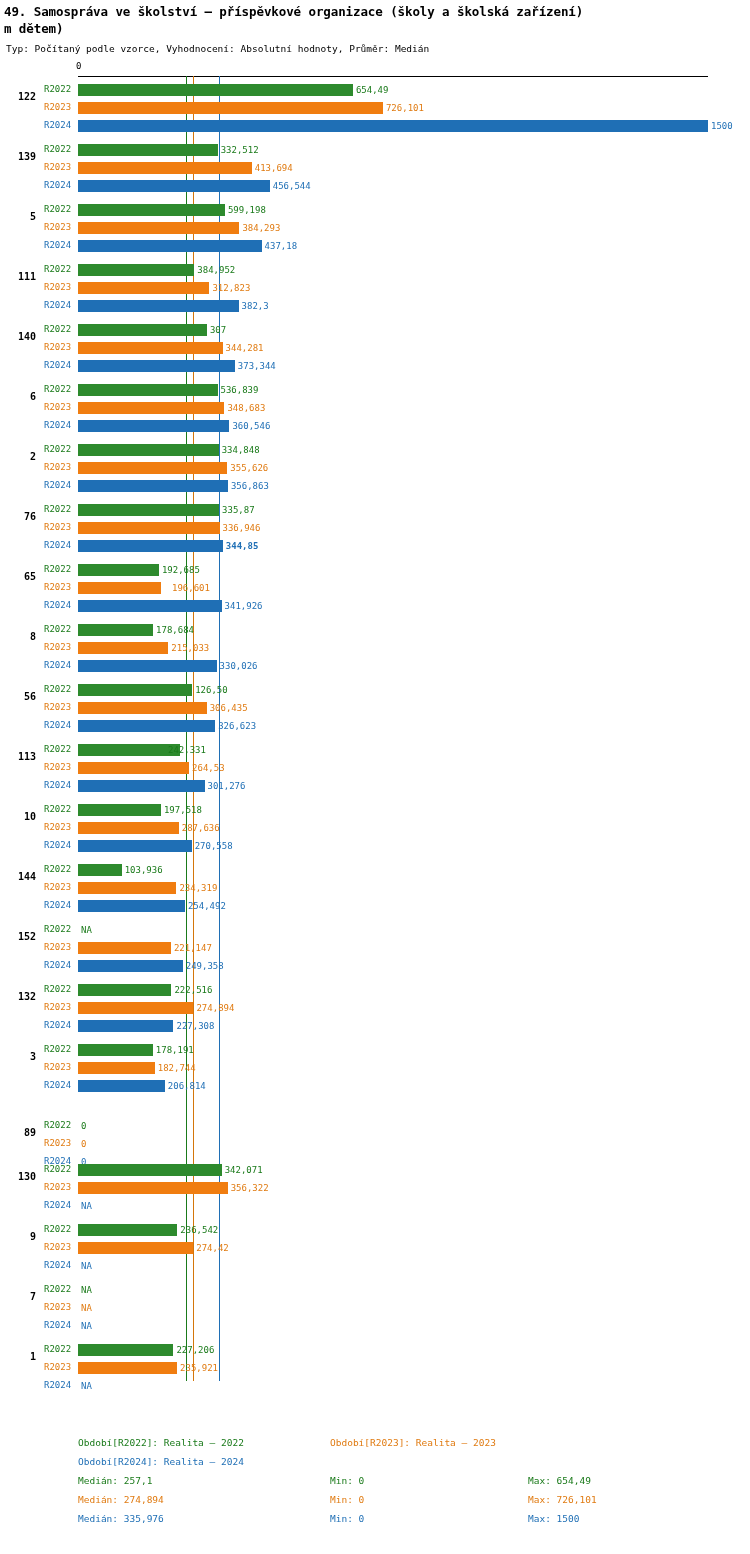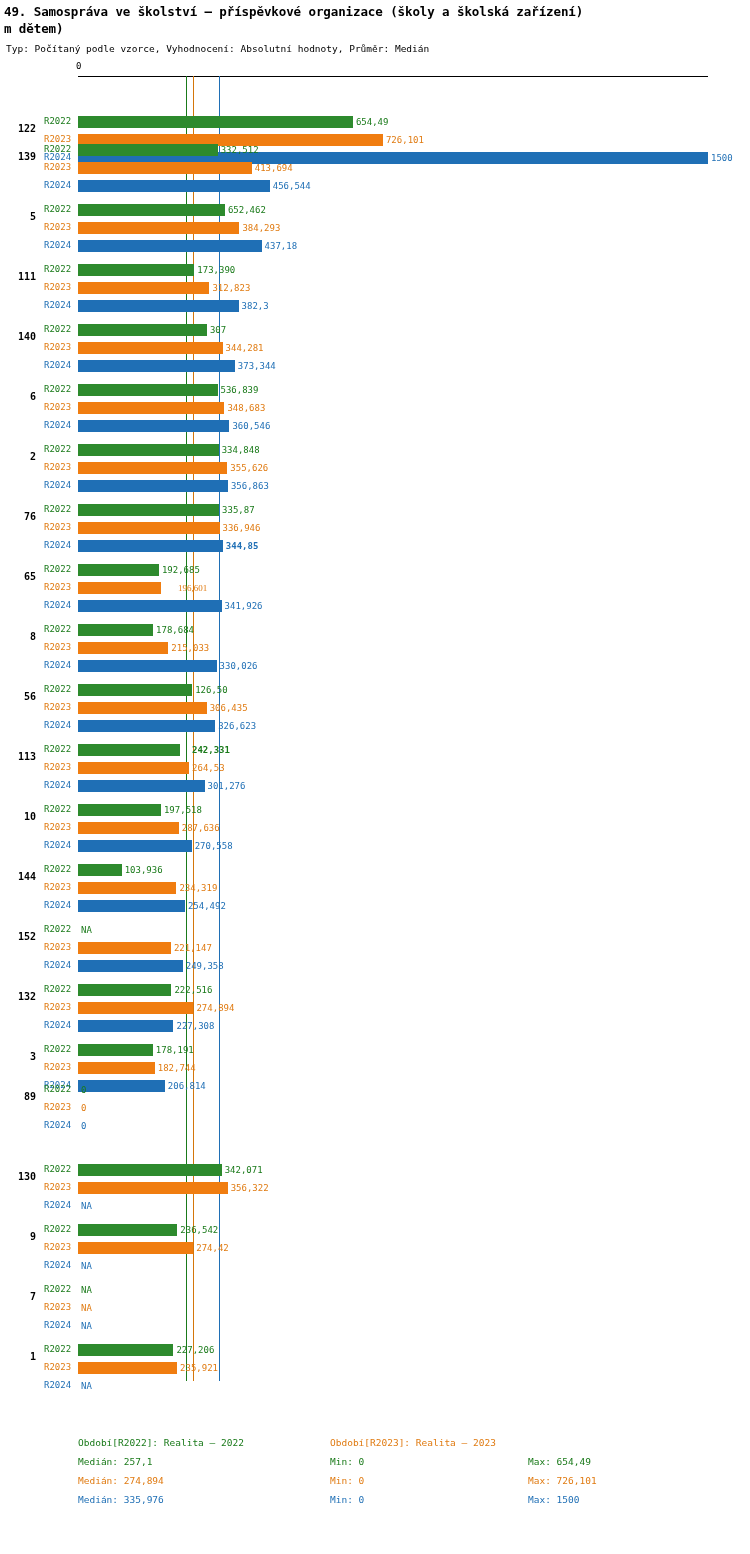--- a/index.html
+++ b/index.html
@@ -131,21 +131,21 @@
   <div class="title-line">m dětem)</div>
   <div class="subtitle">Typ: Počítaný podle vzorce, Vyhodnocení: Absolutní hodnoty, Průměr: Medián</div>
 </div>
 
 <div class="plot" id="plot">
   <div class="zero-label">0</div>
   <div class="axis-top"></div>
 <div class="vline green" style="left: 185.982px;"></div>
     <div class="vline orange" style="left: 193.455px;"></div>
     <div class="vline blue" style="left: 219.11px;"></div>
-    <div class="group" style="top: 22px; height: 60px; margin-top: 32px;">
+    <div class="group" style="top: 22px; height: 60px;">
       <div class="group-label" style="top: 8px;">122</div>
       <div class="row" style="top: 0px;">
         <div class="row-label c2022">R2022</div>
         <div class="bar b2022" style="width: 274.886px;"></div>
         <div class="val c2022" style="left: 355.886px;">654,49</div>
       </div>
       <div class="row" style="top: 18px;">
         <div class="row-label c2023">R2023</div>
         <div class="bar b2023" style="width: 304.962px;"></div>
         <div class="val c2023" style="left: 385.962px;">726,101</div>
@@ -172,39 +172,39 @@
         <div class="row-label c2024">R2024</div>
         <div class="bar b2024" style="width: 191.748px;"></div>
         <div class="val c2024" style="left: 272.748px;">456,544</div>
       </div>
     </div>
     <div class="group" style="top: 142px; height: 60px;">
       <div class="group-label" style="top: 8px;">5</div>
       <div class="row" style="top: 0px;">
         <div class="row-label c2022">R2022</div>
         <div class="bar b2022" style="width: 146.911px;"></div>
-        <div class="val c2022" style="left: 227.911px;">652,462</div>
+        <div class="val c2022" style="left: 227.911px;">599,198</div>
       </div>
       <div class="row" style="top: 18px;">
         <div class="row-label c2023">R2023</div>
         <div class="bar b2023" style="width: 161.403px;"></div>
         <div class="val c2023" style="left: 242.403px;">384,293</div>
       </div>
       <div class="row" style="top: 36px;">
         <div class="row-label c2024">R2024</div>
         <div class="bar b2024" style="width: 183.616px;"></div>
         <div class="val c2024" style="left: 264.616px;">437,18</div>
       </div>
     </div>
     <div class="group" style="top: 202px; height: 60px;">
       <div class="group-label" style="top: 8px;">111</div>
       <div class="row" style="top: 0px;">
         <div class="row-label c2022">R2022</div>
         <div class="bar b2022" style="width: 116.36px;"></div>
-        <div class="val c2022" style="left: 197.36px;">173,390</div>
+        <div class="val c2022" style="left: 197.36px;">384,952</div>
       </div>
       <div class="row" style="top: 18px;">
         <div class="row-label c2023">R2023</div>
         <div class="bar b2023" style="width: 131.386px;"></div>
         <div class="val c2023" style="left: 212.386px;">312,823</div>
       </div>
       <div class="row" style="top: 36px;">
         <div class="row-label c2024">R2024</div>
         <div class="bar b2024" style="width: 160.566px;"></div>
         <div class="val c2024" style="left: 241.566px;">382,3</div>
@@ -285,21 +285,21 @@
     <div class="group" style="top: 502px; height: 60px;">
       <div class="group-label" style="top: 8px;">65</div>
       <div class="row" style="top: 0px;">
         <div class="row-label c2022">R2022</div>
         <div class="bar b2022" style="width: 80.9277px;"></div>
         <div class="val c2022" style="left: 161.928px;">192,685</div>
       </div>
       <div class="row" style="top: 18px;">
         <div class="row-label c2023">R2023</div>
         <div class="bar b2023" style="width: 82.5724px;"></div>
-        <div class="val c2023" style="left: 178px; font-family: Liberation Serif, serif;">196,601</div>
+        <div class="val c2023" style="left: 172px;">196,601</div>
       </div>
       <div class="row" style="top: 36px;">
         <div class="row-label c2024">R2024</div>
         <div class="bar b2024" style="width: 143.609px;"></div>
         <div class="val c2024" style="left: 224.609px;">341,926</div>
       </div>
     </div>
     <div class="group" style="top: 562px; height: 60px;">
       <div class="group-label" style="top: 8px;">8</div>
       <div class="row" style="top: 0px;">
@@ -334,21 +334,21 @@
         <div class="row-label c2024">R2024</div>
         <div class="bar b2024" style="width: 137.182px;"></div>
         <div class="val c2024" style="left: 218.182px;">326,623</div>
       </div>
     </div>
     <div class="group" style="top: 682px; height: 60px;">
       <div class="group-label" style="top: 8px;">113</div>
       <div class="row" style="top: 0px;">
         <div class="row-label c2022">R2022</div>
         <div class="bar b2022" style="width: 101.779px;"></div>
-        <div class="val c2022" style="left: 192px; font-weight: bold;">242,331</div>
+        <div class="val c2022" style="left: 168px;">242,331</div>
       </div>
       <div class="row" style="top: 18px;">
         <div class="row-label c2023">R2023</div>
         <div class="bar b2023" style="width: 111.103px;"></div>
         <div class="val c2023" style="left: 192.103px;">264,53</div>
       </div>
       <div class="row" style="top: 36px;">
         <div class="row-label c2024">R2024</div>
         <div class="bar b2024" style="width: 126.536px;"></div>
         <div class="val c2024" style="left: 207.536px;">301,276</div>
@@ -436,21 +436,21 @@
         <div class="row-label c2023">R2023</div>
         <div class="bar b2023" style="width: 76.7525px;"></div>
         <div class="val c2023" style="left: 157.752px;">182,744</div>
       </div>
       <div class="row" style="top: 36px;">
         <div class="row-label c2024">R2024</div>
         <div class="bar b2024" style="width: 86.8619px;"></div>
         <div class="val c2024" style="left: 167.862px;">206,814</div>
       </div>
     </div>
-    <div class="group" style="top: 1022px; height: 60px;">
+    <div class="group" style="top: 1058px; height: 60px;">
       <div class="group-label" style="top: 8px;">89</div>
       <div class="row" style="top: 0px;">
         <div class="row-label c2022">R2022</div>
         <div class="val c2022" style="left: 81px;">0</div>
       </div>
       <div class="row" style="top: 18px;">
         <div class="row-label c2023">R2023</div>
         <div class="val c2023" style="left: 81px;">0</div>
       </div>
       <div class="row" style="top: 36px;">
@@ -523,20 +523,23 @@
         <div class="row-label c2024">R2024</div>
         <div class="val c2024" style="left: 81px;">NA</div>
       </div>
     </div>
   </div>
 
 <div class="legend">
   <div class="legend-row">
     <span class="lg-col1 c2022">Období[R2022]: Realita – 2022</span>
     <span class="lg-col2 c2023">Období[R2023]: Realita – 2023</span>
+  </div>
+  <div class="legend-row">
+    <span class="lg-col1 c2024">Období[R2024]: Realita – 2024</span>
   </div>
   <div class="legend-row">
     <span class="lg-col1 c2022">Medián: 257,1</span>
     <span class="lg-col2 c2022">Min: 0</span>
     <span class="lg-col3 c2022">Max: 654,49</span>
   </div>
   <div class="legend-row">
     <span class="lg-col1 c2023">Medián: 274,894</span>
     <span class="lg-col2 c2023">Min: 0</span>
     <span class="lg-col3 c2023">Max: 726,101</span>

